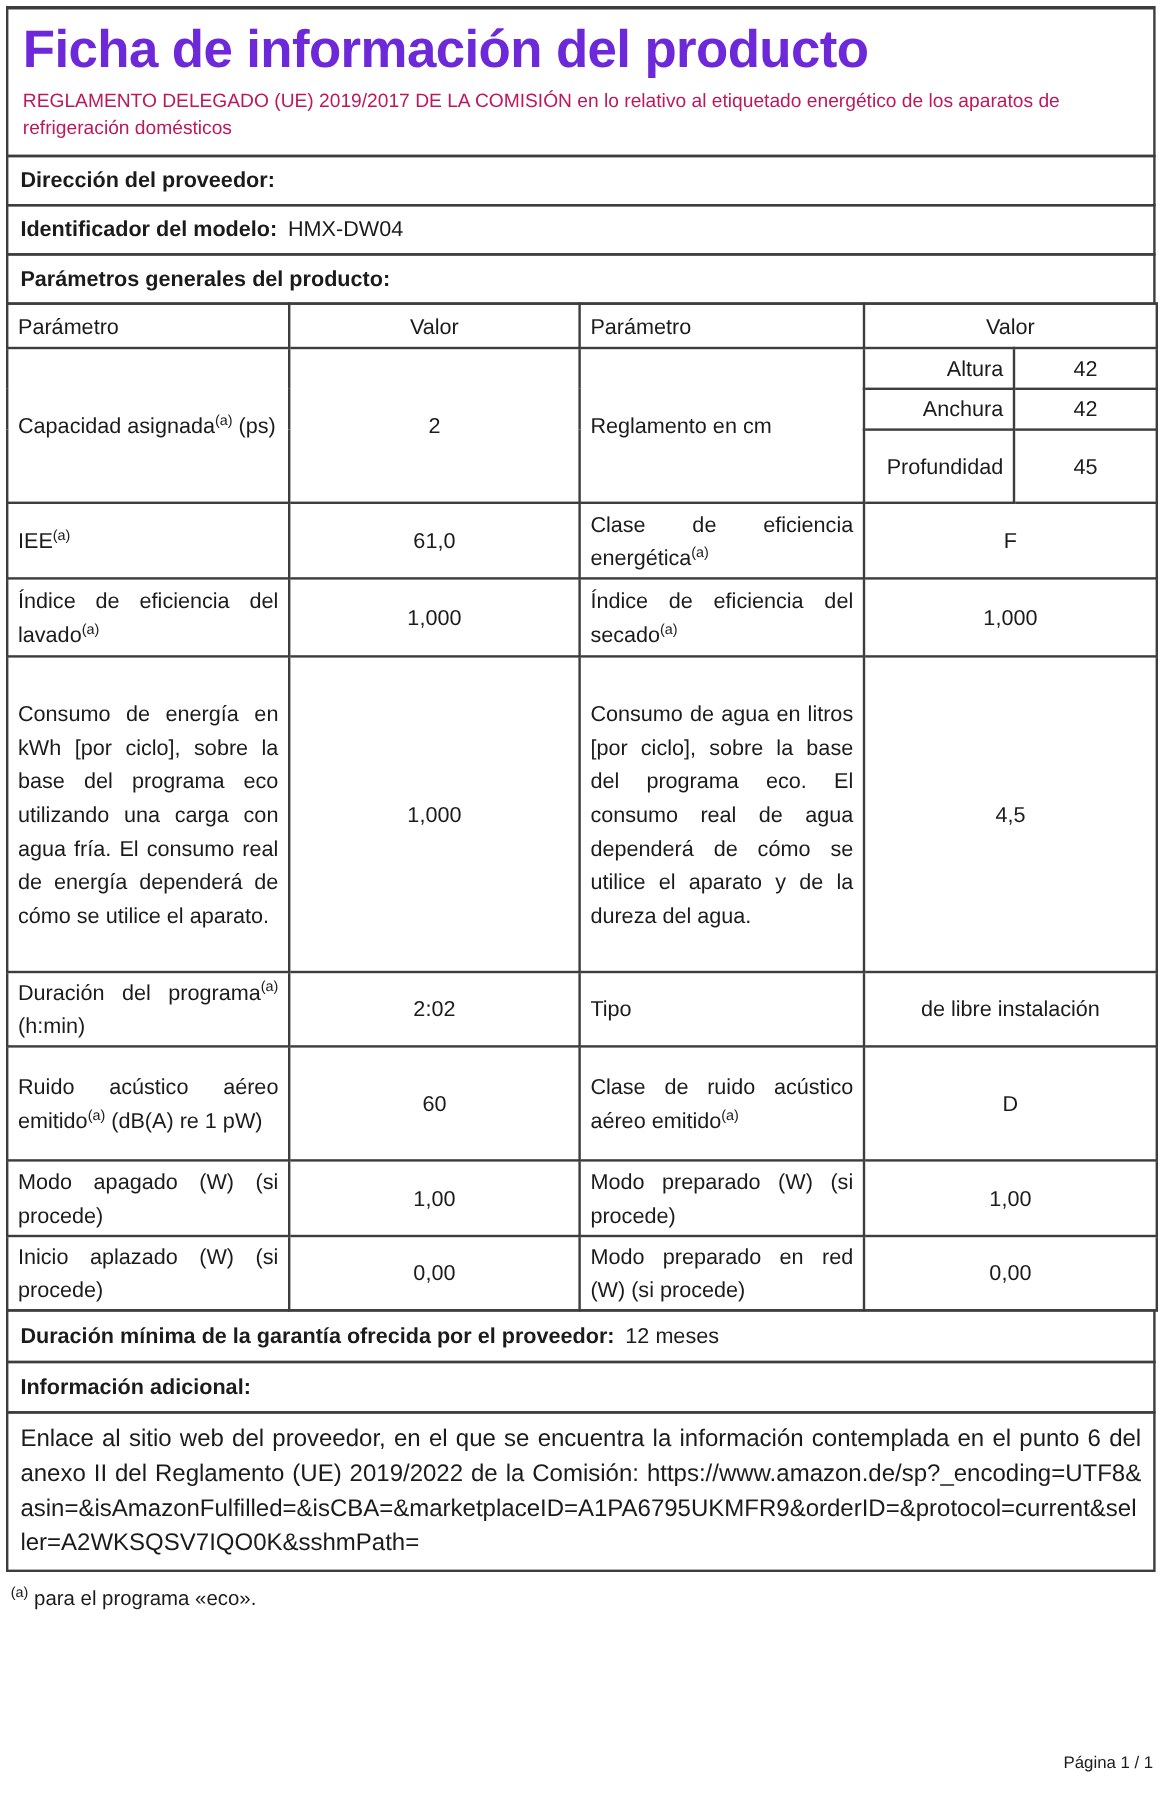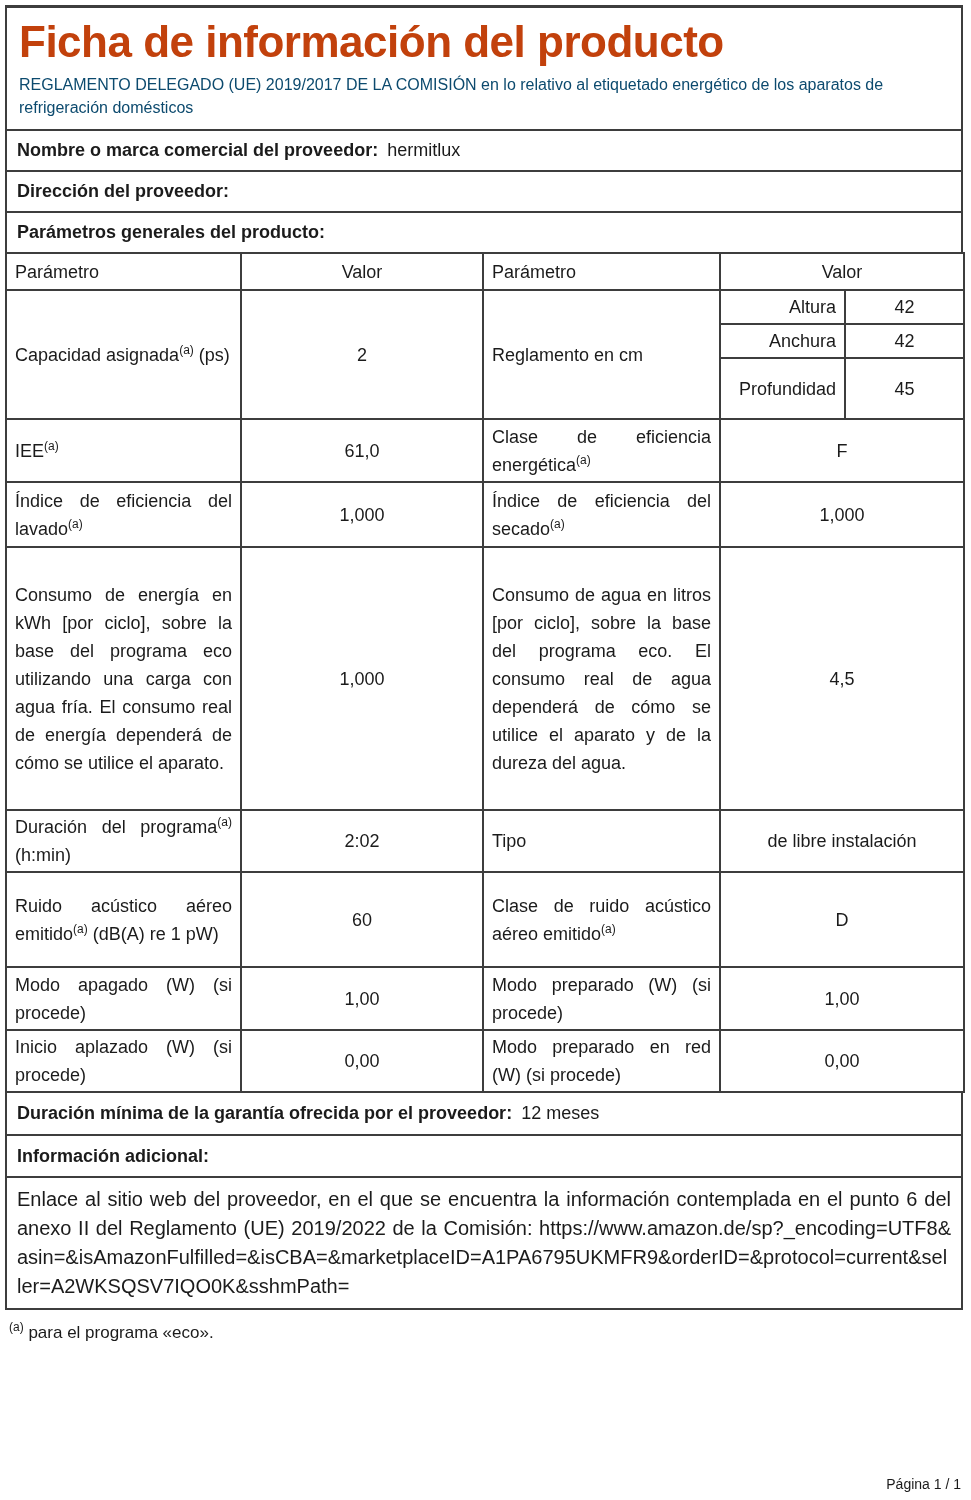--- a/index.html
+++ b/index.html
@@ -16,25 +16,25 @@
   .box{
     box-sizing:border-box;
     border:2px solid #3d3d3d;
     margin-top:-2px;
     padding:4px 10px;
     width:958px;
   }
   .box.first{margin-top:0;border-top-width:3px;}
   .title-box{padding:6px 12px 10px 12px;}
   .doc-title{
-    font-size:44px;font-weight:bold;color:#c2410c;
+    font-size:44px;font-weight:bold;color:#6d28d9;
     line-height:1.25;letter-spacing:-0.5px;
   }
   .doc-subtitle{
-    font-size:16px;color:#0c4a6e;line-height:1.45;margin-top:4px;
+    font-size:16px;color:#be185d;line-height:1.45;margin-top:4px;
   }
   .info-row{display:flex;align-items:center;min-height:43px;}
   .info-label{font-weight:bold;font-size:18px;}
   .info-value{font-size:18px;margin-left:9px;}
   table.params{
     border-collapse:collapse;
     table-layout:fixed;
     width:958px;
     margin-top:-2px;
     font-size:18px;
@@ -55,41 +55,41 @@
   sup.fn{font-size:12px;line-height:0;vertical-align:super;}
   .h37{height:37px}.h33{height:33px}.h61{height:61px}.h63{height:63px}
   .h65{height:65px}.h263{height:263px}.h59{height:59px}.h95{height:95px}.h62{height:62px}
   .warranty-row{display:flex;align-items:center;min-height:45px;}
   .addinfo-row{display:flex;align-items:center;min-height:44px;}
   .link-box{padding:7px 10px;font-size:20px;line-height:29px;text-align:justify;}
   .link-url{word-break:break-all;}
   .footnote{margin:10px 0 0 4px;font-size:17px;}
   .footnote sup{font-size:12px;vertical-align:super;}
   .page-footer{
-    position:absolute;right:10px;bottom:8px;
+    position:absolute;right:10px;bottom:24px;
     font-size:14px;color:#1b1b1b;
   }
 </style>
 </head>
 <body>
 
 <div class="page">
   <div class="doc">
 
     <div class="box first title-box">
       <div class="doc-title">Ficha de información del producto</div>
       <div class="doc-subtitle">REGLAMENTO DELEGADO (UE) 2019/2017 DE LA COMISIÓN en lo relativo al etiquetado energético de los aparatos de refrigeración domésticos</div>
     </div>
 
     <div class="box info-row">
-      <span class="info-label">Nombre o marca comercial del proveedor:</span>
-      <span class="info-value">hermitlux</span>
+      <span class="info-label">Dirección del proveedor:</span>
     </div>
     <div class="box info-row">
-      <span class="info-label">Dirección del proveedor:</span>
+      <span class="info-label">Identificador del modelo:</span>
+      <span class="info-value">HMX-DW04</span>
     </div>
     <div class="box info-row">
       <span class="info-label">Parámetros generales del producto:</span>
     </div>
 
     <table class="params">
       <colgroup>
         <col style="width:235px">
           <col style="width:242px">
           <col style="width:237px">

